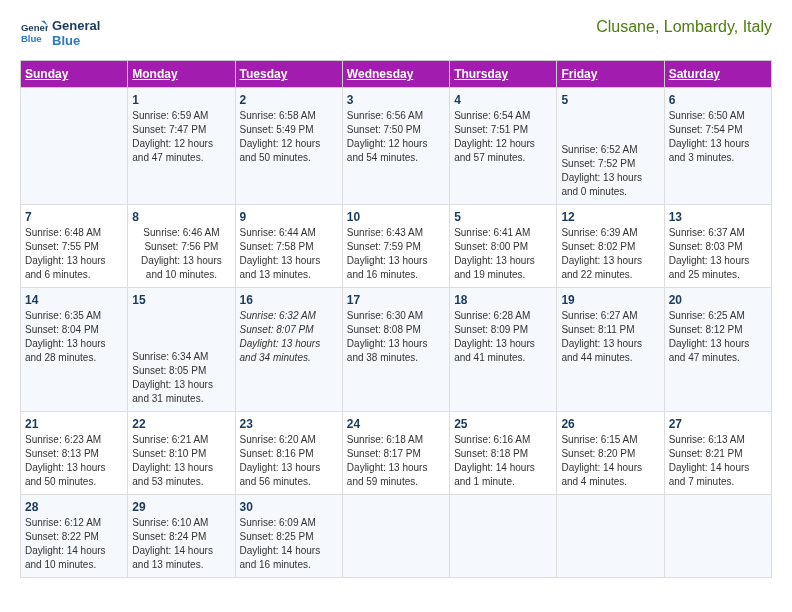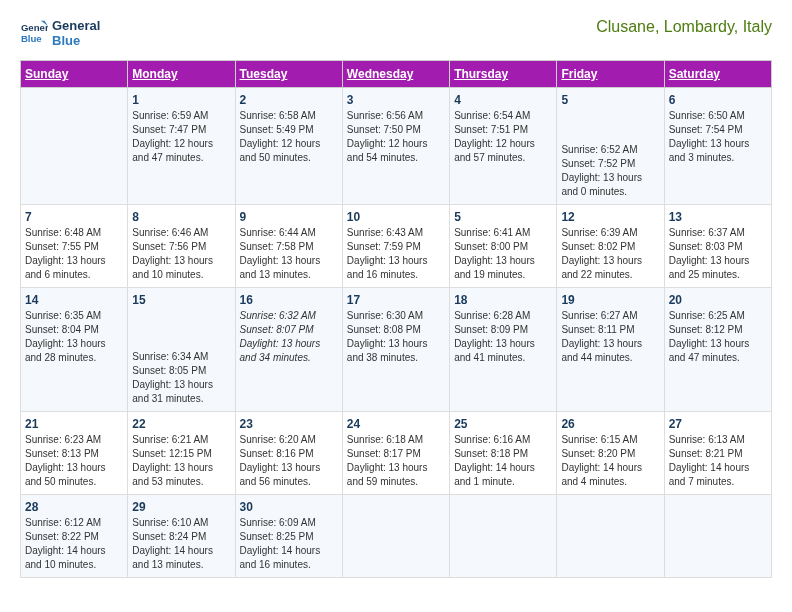--- a/index.html
+++ b/index.html
@@ -170,21 +170,21 @@
         <tr>
           <td>
             <span class="day-num">7</span>
             <div class="day-info" style="white-space: pre-line;">Sunrise: 6:48 AM
 Sunset: 7:55 PM
 Daylight: 13 hours
 and 6 minutes.</div>
           </td>
           <td>
             <span class="day-num">8</span>
-            <div class="day-info" style="white-space: pre-line;">Sunrise: 6:46 AM
+            <div class="day-info" style="white-space: pre-line; text-align: center;">Sunrise: 6:46 AM
 Sunset: 7:56 PM
 Daylight: 13 hours
 and 10 minutes.</div>
           </td>
           <td>
             <span class="day-num">9</span>
             <div class="day-info" style="white-space: pre-line;">Sunrise: 6:44 AM
 Sunset: 7:58 PM
 Daylight: 13 hours
 and 13 minutes.</div>
@@ -273,21 +273,21 @@
           <td>
             <span class="day-num">21</span>
             <div class="day-info" style="white-space: pre-line;">Sunrise: 6:23 AM
 Sunset: 8:13 PM
 Daylight: 13 hours
 and 50 minutes.</div>
           </td>
           <td>
             <span class="day-num">22</span>
             <div class="day-info" style="white-space: pre-line;">Sunrise: 6:21 AM
-Sunset: 12:15 PM
+Sunset: 8:10 PM
 Daylight: 13 hours
 and 53 minutes.</div>
           </td>
           <td>
             <span class="day-num">23</span>
             <div class="day-info" style="white-space: pre-line;">Sunrise: 6:20 AM
 Sunset: 8:16 PM
 Daylight: 13 hours
 and 56 minutes.</div>
           </td>

